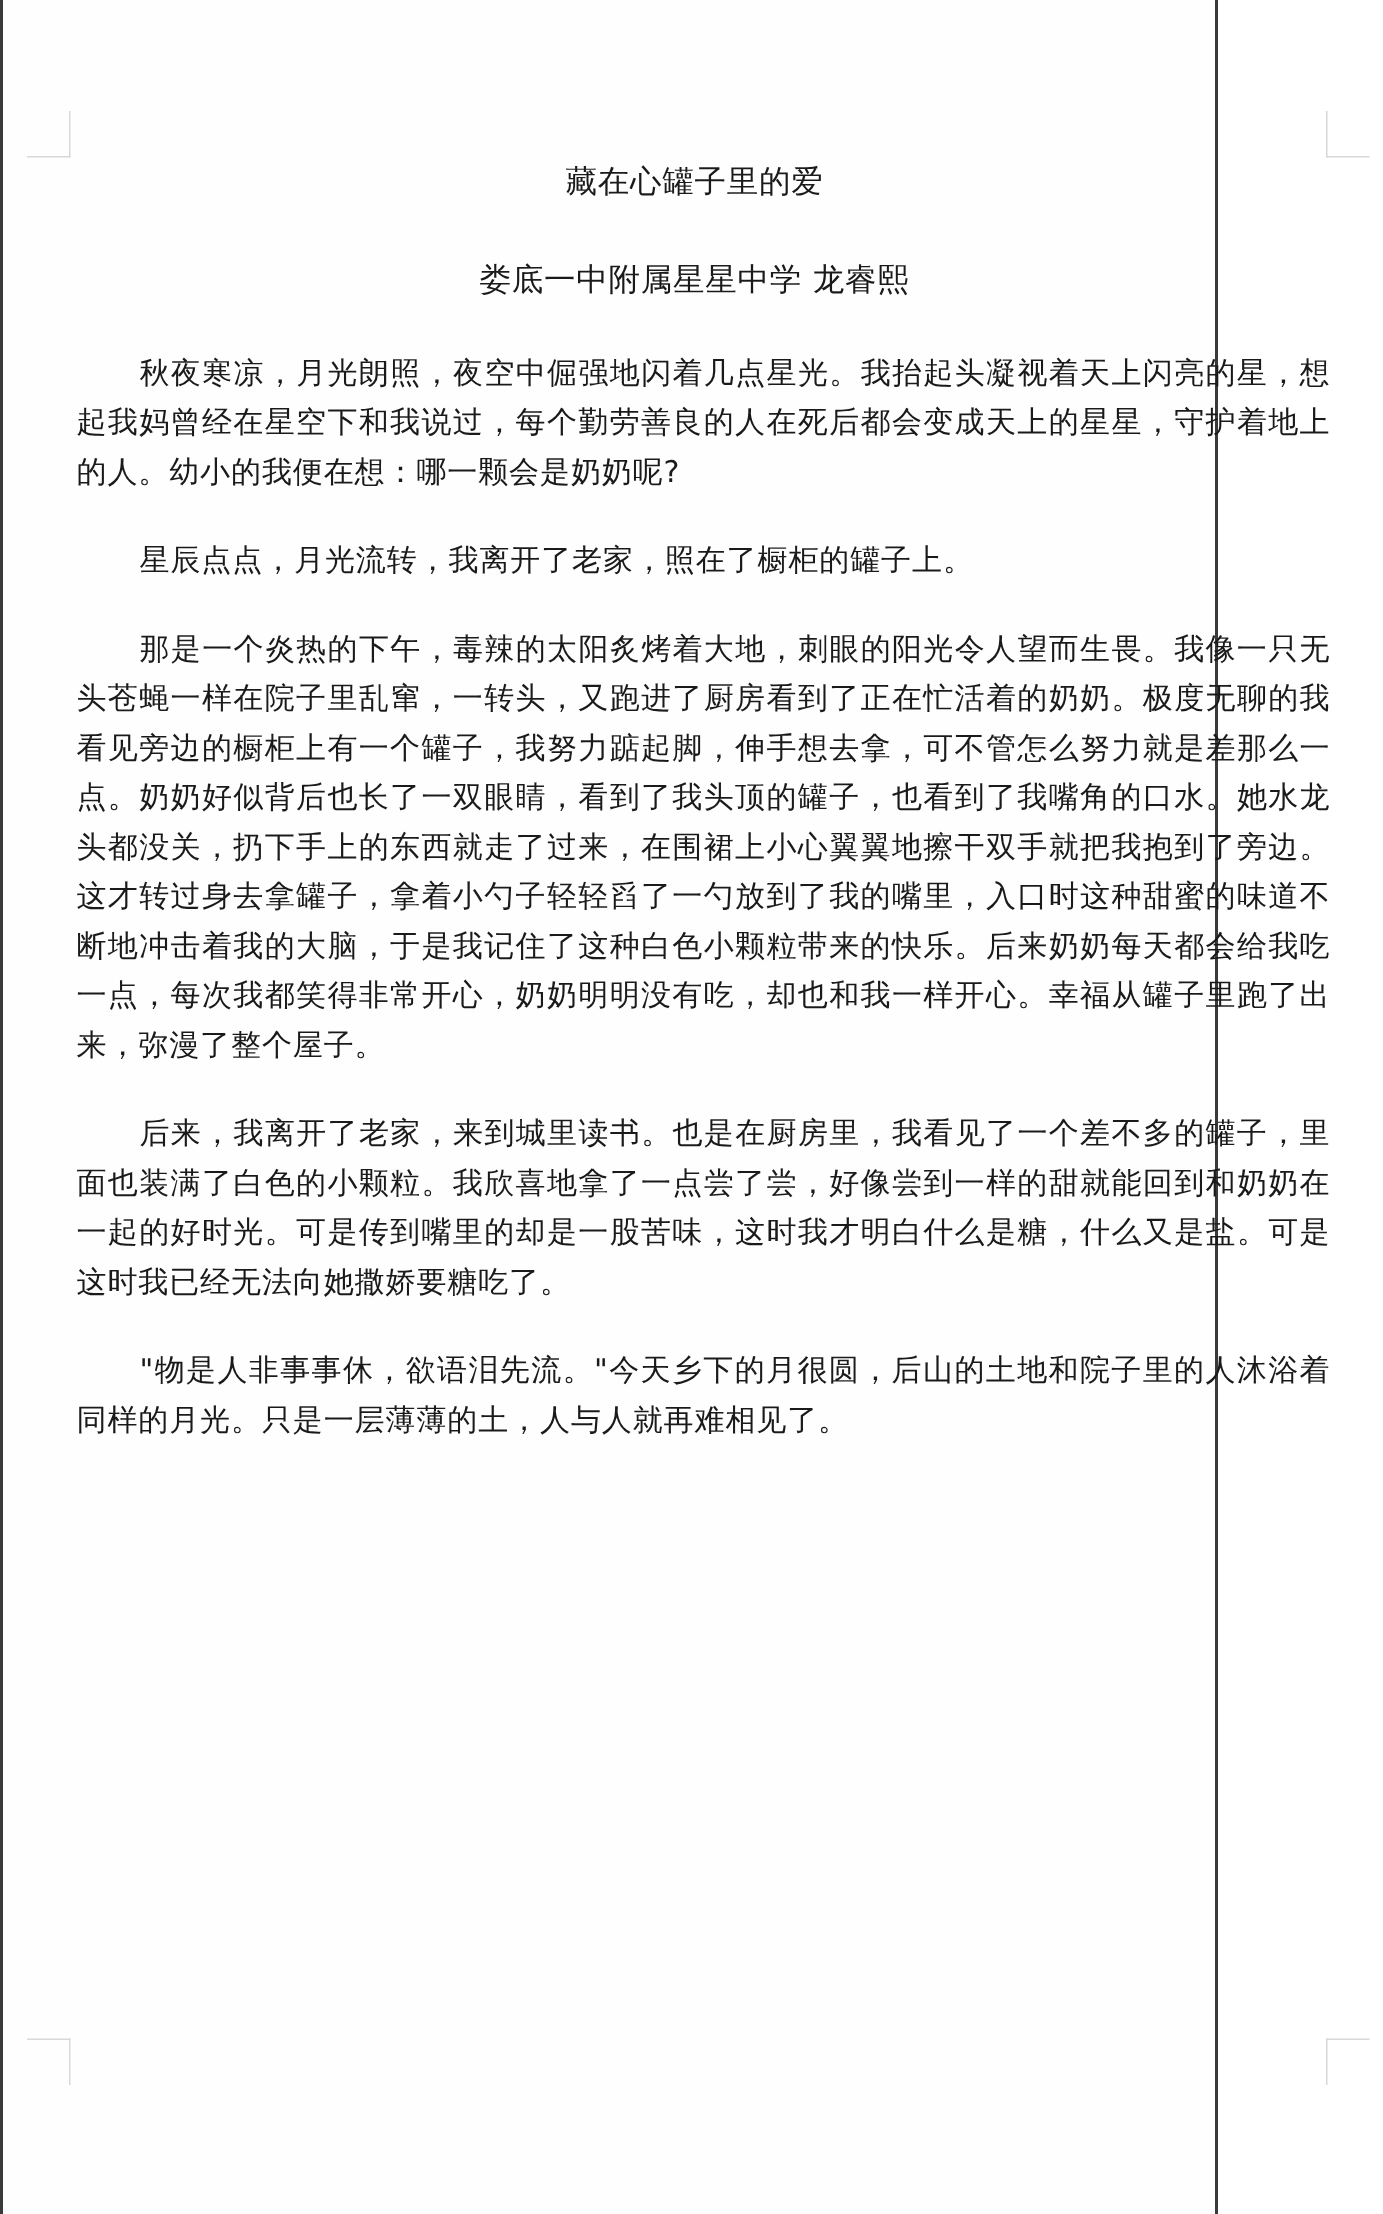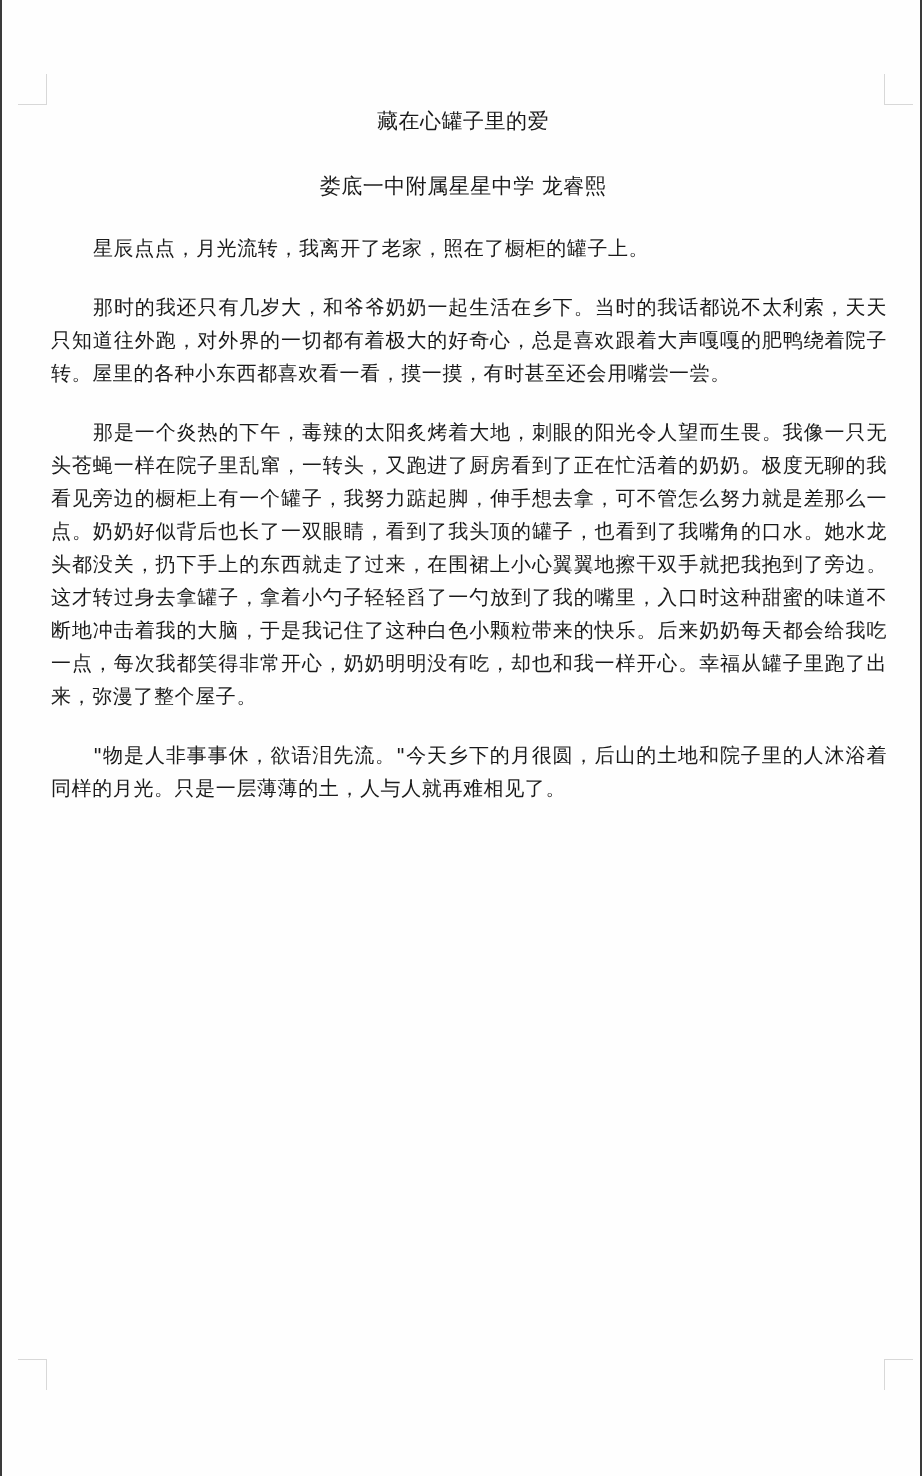--- a/index.html
+++ b/index.html
@@ -11,21 +11,21 @@
       width: 922px;
       height: 1476px;
       position: relative;
       overflow: hidden;
       font-family: "DejaVu Sans", "Liberation Sans", sans-serif;
       color: #1a1a1a;
     }
     .page {
       position: absolute;
       left: 0; top: 0;
-      width: 922px;
+      width: 812px;
       height: 1476px;
       background: #fefefe;
       box-sizing: border-box;
       border-left: 2px solid #3a3a3a;
       border-right: 2px solid #3a3a3a;
     }
     .crop-mark {
       position: absolute;
       width: 28px;
       height: 30px;
@@ -78,18 +78,19 @@
 <div class="page">
   <div class="crop-mark crop-tl"></div>
   <div class="crop-mark crop-tr"></div>
   <div class="crop-mark crop-bl"></div>
   <div class="crop-mark crop-br"></div>
 
   <div class="title">藏在心罐子里的爱</div>
   <div class="subtitle">娄底一中附属星星中学 龙睿熙</div>
 
   <div class="body">
+    <p class="para">秋夜寒凉，月光朗照，夜空中倔强地闪着几点星光。我抬起头凝视着天上闪亮的星，想起我妈曾经在星空下和我说过，每个勤劳善良的人在死后都会变成天上的星星，守护着地上的人。幼小的我便在想：哪一颗会是奶奶呢?</p>
     <p class="para">星辰点点，月光流转，我离开了老家，照在了橱柜的罐子上。</p>
-    <p class="para">那时的我还只有几岁大，和爷爷奶奶一起生活在乡下。当时的我话都说不太利索，天天只知道往外跑，对外界的一切都有着极大的好奇心，总是喜欢跟着大声嘎嘎的肥鸭绕着院子转。屋里的各种小东西都喜欢看一看，摸一摸，有时甚至还会用嘴尝一尝。</p>
     <p class="para">那是一个炎热的下午，毒辣的太阳炙烤着大地，刺眼的阳光令人望而生畏。我像一只无头苍蝇一样在院子里乱窜，一转头，又跑进了厨房看到了正在忙活着的奶奶。极度无聊的我看见旁边的橱柜上有一个罐子，我努力踮起脚，伸手想去拿，可不管怎么努力就是差那么一点。奶奶好似背后也长了一双眼睛，看到了我头顶的罐子，也看到了我嘴角的口水。她水龙头都没关，扔下手上的东西就走了过来，在围裙上小心翼翼地擦干双手就把我抱到了旁边。这才转过身去拿罐子，拿着小勺子轻轻舀了一勺放到了我的嘴里，入口时这种甜蜜的味道不断地冲击着我的大脑，于是我记住了这种白色小颗粒带来的快乐。后来奶奶每天都会给我吃一点，每次我都笑得非常开心，奶奶明明没有吃，却也和我一样开心。幸福从罐子里跑了出来，弥漫了整个屋子。</p>
+    <p class="para">后来，我离开了老家，来到城里读书。也是在厨房里，我看见了一个差不多的罐子，里面也装满了白色的小颗粒。我欣喜地拿了一点尝了尝，好像尝到一样的甜就能回到和奶奶在一起的好时光。可是传到嘴里的却是一股苦味，这时我才明白什么是糖，什么又是盐。可是这时我已经无法向她撒娇要糖吃了。</p>
     <p class="para">"物是人非事事休，欲语泪先流。"今天乡下的月很圆，后山的土地和院子里的人沐浴着同样的月光。只是一层薄薄的土，人与人就再难相见了。</p>
   </div>
 </div>
 
 </body></html>

